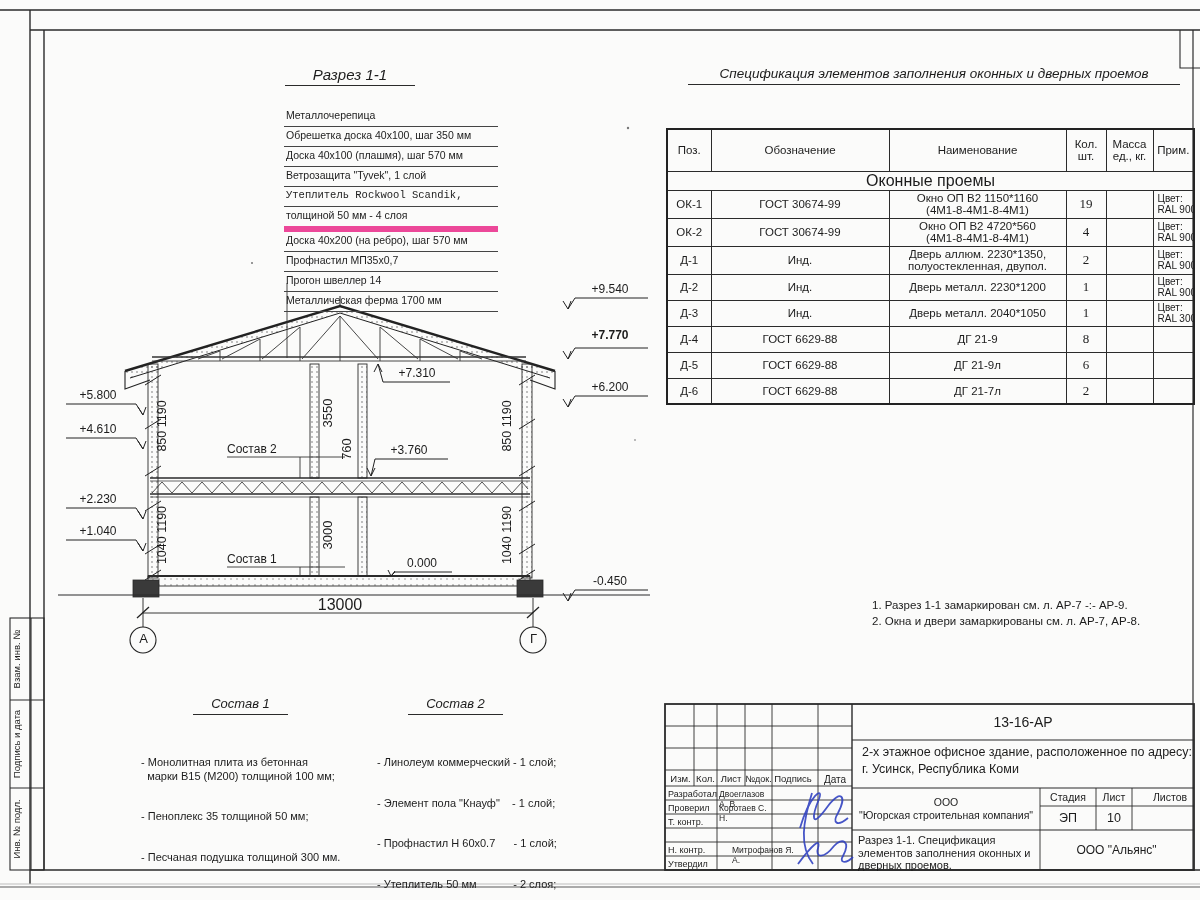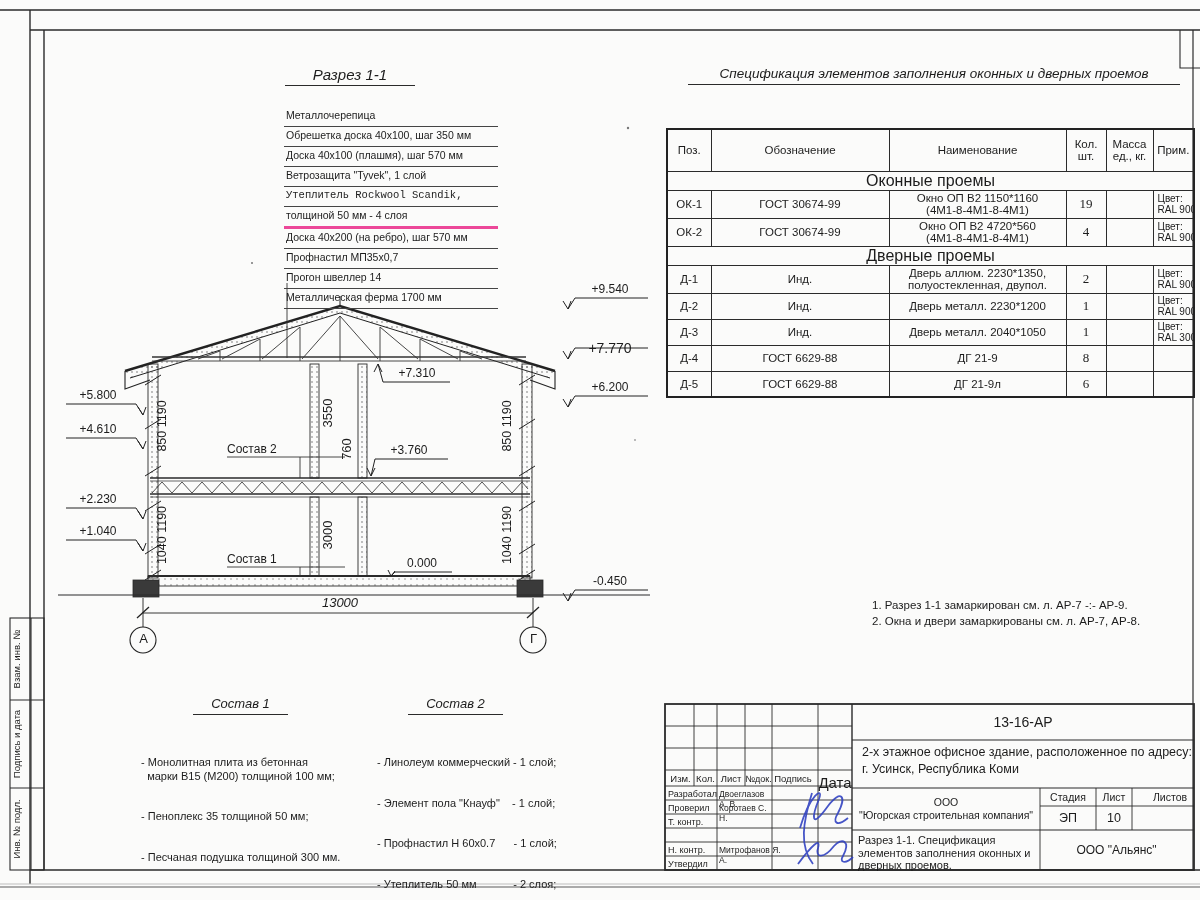--- a/index.html
+++ b/index.html
@@ -150,50 +150,50 @@
 </svg>
 
 <div class="t i u c" style="left:285px;top:66px;width:130px;font-size:15px;">Разрез 1-1</div>
 
 <div class="t" style="left:284px;top:109px;width:214px;font-size:10.5px;">
   <div style="border-bottom:1px solid #444;height:17px;padding-left:2px;">Металлочерепица</div>
   <div style="border-bottom:1px solid #444;height:17px;padding-left:2px;padding-top:2px;">Обрешетка доска 40х100, шаг 350 мм</div>
   <div style="border-bottom:1px solid #444;height:17px;padding-left:2px;padding-top:2px;">Доска 40х100 (плашмя), шаг 570 мм</div>
   <div style="border-bottom:1px solid #444;height:17px;padding-left:2px;padding-top:2px;">Ветрозащита "Tyvek", 1 слой</div>
   <div style="border-bottom:1px solid #444;height:17px;padding-left:2px;padding-top:2px;font-family:Liberation Mono, monospace;">Утеплитель Rockwool Scandik,</div>
-  <div style="border-bottom:3px solid #ec4899;height:17px;padding-left:2px;padding-top:2px;">толщиной 50 мм - 4 слоя</div>
+  <div style="border-bottom:6px solid #ec4899;height:17px;padding-left:2px;padding-top:2px;">толщиной 50 мм - 4 слоя</div>
   <div style="border-bottom:1px solid #444;height:17px;padding-left:2px;padding-top:2px;">Доска 40х200 (на ребро), шаг 570 мм</div>
   <div style="border-bottom:1px solid #444;height:17px;padding-left:2px;padding-top:2px;">Профнастил МП35х0,7</div>
   <div style="border-bottom:1px solid #444;height:17px;padding-left:2px;padding-top:2px;">Прогон швеллер 14</div>
   <div style="border-bottom:1px solid #444;height:17px;padding-left:2px;padding-top:2px;">Металлическая ферма 1700 мм</div>
 </div>
 
 <div class="t c" style="left:64px;top:389px;width:68px;font-size:12px;">+5.800</div>
 <div class="t c" style="left:64px;top:423px;width:68px;font-size:12px;">+4.610</div>
 <div class="t c" style="left:64px;top:493px;width:68px;font-size:12px;">+2.230</div>
 <div class="t c" style="left:64px;top:525px;width:68px;font-size:12px;">+1.040</div>
 <div class="t c" style="left:576px;top:283px;width:68px;font-size:12px;">+9.540</div>
-<div class="t c" style="left:576px;top:340px;width:68px;font-size:14px;">+7.770</div>
+<div class="t c" style="left:576px;top:329px;width:68px;font-size:12px;font-weight:bold;">+7.770</div>
 <div class="t c" style="left:576px;top:381px;width:68px;font-size:12px;">+6.200</div>
 <div class="t c" style="left:576px;top:575px;width:68px;font-size:12px;">-0.450</div>
 <div class="t c" style="left:384px;top:367px;width:66px;font-size:12px;">+7.310</div>
 <div class="t c" style="left:376px;top:444px;width:66px;font-size:12px;">+3.760</div>
 <div class="t c" style="left:392px;top:557px;width:60px;font-size:12px;">0.000</div>
 
 <div class="t c rot" style="left:321px;top:434px;width:42px;font-size:13px;">3550</div>
 <div class="t c rot" style="left:340px;top:466px;width:34px;font-size:13px;">760</div>
 <div class="t c rot" style="left:321px;top:554px;width:38px;font-size:13px;">3000</div>
 <div class="t c rot" style="left:155px;top:476px;width:100px;font-size:12.5px;">850 1190</div>
 <div class="t c rot" style="left:155px;top:579px;width:88px;font-size:12.5px;">1040 1190</div>
 <div class="t c rot" style="left:500px;top:476px;width:100px;font-size:12.5px;">850 1190</div>
 <div class="t c rot" style="left:500px;top:579px;width:88px;font-size:12.5px;">1040 1190</div>
 
 <div class="t" style="left:227px;top:443px;font-size:12px;">Состав 2</div>
 <div class="t" style="left:227px;top:553px;font-size:12px;">Состав 1</div>
-<div class="t c" style="left:298px;top:596px;width:84px;font-size:13px;font-style:italic;">13000</div>
+<div class="t c" style="left:298px;top:596px;width:84px;font-size:16px;">13000</div>
 <div class="t c" style="left:131px;top:632px;width:25px;font-size:13px;">А</div>
 <div class="t c" style="left:521px;top:632px;width:25px;font-size:13px;">Г</div>
 
 <div class="t i u c" style="left:688px;top:66px;width:492px;font-size:13.5px;">Спецификация элементов заполнения оконных и дверных проемов</div>
 
 <table class="spec">
   <colgroup>
       <col style="width:44px">
       <col style="width:178px">
       <col style="width:177px">
@@ -228,23 +228,20 @@
   <tr style="height:28px">
     <td>ОК-2</td>
     <td>ГОСТ 30674-99</td>
     <td class="prl">Окно ОП В2 4720*560
 (4М1-8-4М1-8-4М1)</td>
     <td class="qty">4</td>
     <td></td>
     <td class="note">Цвет:
 RAL 9003</td>
   </tr>
-  <tr class="sec" style="height:18px">
-    <td colspan="6">Дверные проемы</td>
-  </tr>
   <tr style="height:28px">
     <td>Д-1</td>
     <td>Инд.</td>
     <td class="prl">Дверь аллюм. 2230*1350,
 полуостекленная, двупол.</td>
     <td class="qty">2</td>
     <td></td>
     <td class="note">Цвет:
 RAL 9003</td>
   </tr>
@@ -272,20 +269,28 @@
     <td>ДГ 21-9</td>
     <td class="qty">8</td>
     <td></td>
     <td class="note"></td>
   </tr>
   <tr style="height:26px">
     <td>Д-5</td>
     <td>ГОСТ 6629-88</td>
     <td>ДГ 21-9л</td>
     <td class="qty">6</td>
+    <td></td>
+    <td class="note"></td>
+  </tr>
+  <tr style="height:26px">
+    <td>Д-6</td>
+    <td>ГОСТ 6629-88</td>
+    <td>ДГ 21-7л</td>
+    <td class="qty">2</td>
     <td></td>
     <td class="note"></td>
   </tr>
 </tbody>
   </table>
 
 <div class="t" style="left:872px;top:597px;font-size:11.5px;line-height:16px;">
   <div>1. Разрез 1-1 замаркирован см. л. АР-7 -:- АР-9.</div>
   <div>2. Окна и двери замаркированы см. л. АР-7, АР-8.</div>
 </div>
@@ -306,34 +311,34 @@
   
   
   
 </div>
 
 <div class="t c" style="left:667px;top:774px;width:27px;font-size:9.5px;">Изм.</div>
 <div class="t c" style="left:694px;top:774px;width:23px;font-size:9.5px;">Кол.</div>
 <div class="t c" style="left:717px;top:774px;width:28px;font-size:9.5px;">Лист</div>
 <div class="t c" style="left:745px;top:774px;width:27px;font-size:9px;">№док.</div>
 <div class="t c" style="left:770px;top:774px;width:46px;font-size:9.5px;">Подпись</div>
-<div class="t c" style="left:818px;top:774px;width:34px;font-size:15px;">Дата</div>
+<div class="t c" style="left:818px;top:774px;width:34px;font-size:10px;">Дата</div>
 
 <div class="t" style="left:668px;top:789px;width:48px;font-size:9px;">Разработал</div>
 <div class="t" style="left:668px;top:803px;width:48px;font-size:9px;">Проверил</div>
 <div class="t" style="left:668px;top:817px;width:48px;font-size:9px;">Т. контр.</div>
 <div class="t" style="left:668px;top:831px;width:48px;font-size:9px;"></div>
 <div class="t" style="left:668px;top:845px;width:48px;font-size:9px;">Н. контр.</div>
 <div class="t" style="left:668px;top:859px;width:48px;font-size:9px;">Утвердил</div>
 
 <div class="t" style="left:719px;top:790px;width:54px;font-size:8.5px;">Двоеглазов А. В.</div>
 <div class="t" style="left:719px;top:804px;width:54px;font-size:8.5px;">Коротаев С. Н.</div>
 <div class="t" style="left:719px;top:818px;width:54px;font-size:8.5px;"></div>
 <div class="t" style="left:719px;top:832px;width:54px;font-size:8.5px;"></div>
-<div class="t" style="left:719px;top:846px;width:64px;font-size:8.5px;">Митрофанов Я. А.</div>
+<div class="t" style="left:719px;top:846px;width:64px;font-size:8.5px;padding-left:13px;">Митрофанов Я. А.</div>
 <div class="t" style="left:719px;top:860px;width:54px;font-size:8.5px;"></div>
 
 <div class="t c" style="left:853px;top:714px;width:340px;font-size:14px;">13-16-АР</div>
 <div class="t prl" style="left:862px;top:744px;width:332px;font-size:12.5px;line-height:17px;">2-х этажное офисное здание, расположенное по адресу:
 г. Усинск, Республика Коми</div>
 <div class="t c prl" style="left:853px;top:796px;width:186px;font-size:10.5px;line-height:13px;">ООО
 "Югорская строительная компания"</div>
 <div class="t c" style="left:1040px;top:791px;width:56px;font-size:10.5px;">Стадия</div>
 <div class="t c" style="left:1096px;top:791px;width:36px;font-size:10.5px;">Лист</div>
 <div class="t c" style="left:1132px;top:791px;width:76px;font-size:10.5px;">Листов</div>

